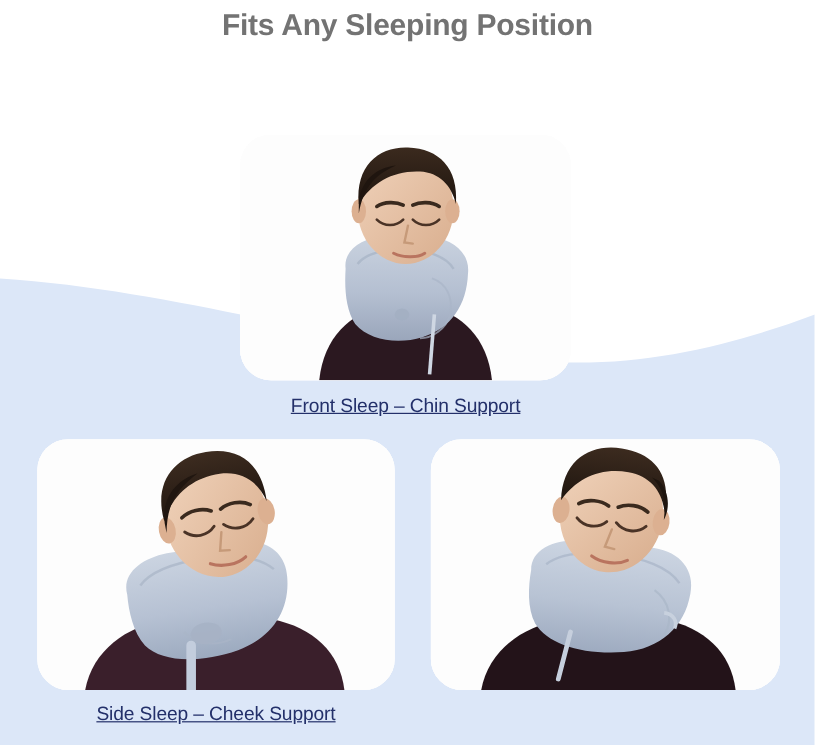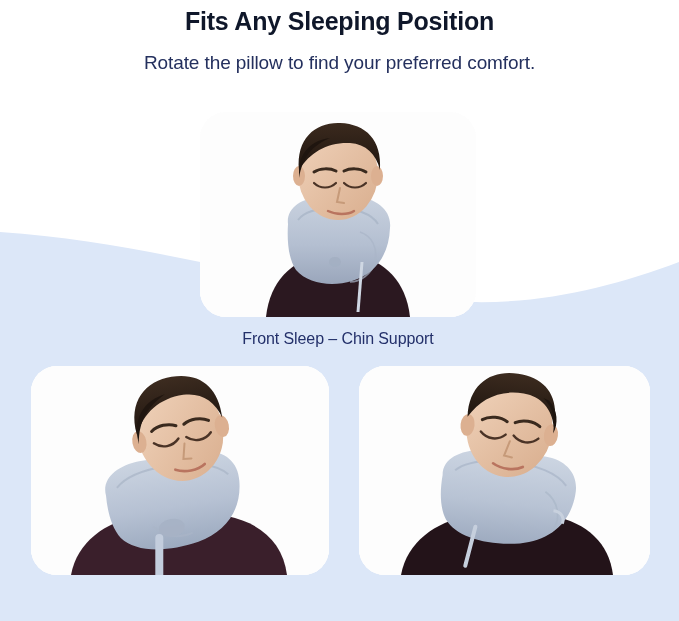--- a/index.html
+++ b/index.html
@@ -41,21 +41,21 @@
     width: 679px;
     z-index: 3;
     text-align: center;
   }
   #page-title {
     margin: 0;
     padding-top: 4px;
     font-size: 25px;
     font-weight: bold;
     letter-spacing: -0.2px;
-    color: #0f172a;
+    color: #737373;
     line-height: 34px;
   }
   #page-subtitle {
     margin: 0;
     padding-top: 12px;
     font-size: 19px;
     font-weight: 400;
     color: #24305e;
     line-height: 26px;
     letter-spacing: -0.1px;
@@ -83,20 +83,21 @@
   
   .caption {
     position: absolute;
     z-index: 3;
     text-align: center;
     font-size: 16px;
     font-weight: 500;
     color: #23306a;
     letter-spacing: -0.1px;
     line-height: 22px;
+    text-decoration: underline;
   }
   #caption-front  { left: 200px; top: 328px; width: 276px; }
   #caption-side   { left: 16px;  top: 585px; width: 328px; }
   #caption-sideft { left: 348px; top: 585px; width: 314px; }
 
   
   .person-svg { display: block; width: 100%; height: 100%; }
 </style>
 </head>
 <body>
@@ -107,21 +108,20 @@
     <rect x="0" y="0" width="679" height="621" fill="#ffffff"></rect>
     <path d="M0,232
              C 90,238 170,256 250,272
              C 330,288 400,300 470,302
              C 545,304 615,286 679,262
              L 679,621 L 0,621 Z" fill="#dce7f8"></path>
   </svg>
 
   <div id="header">
     <h1 id="page-title">Fits Any Sleeping Position</h1>
-    <p id="page-subtitle">Rotate the pillow to find your preferred comfort.</p>
   </div>
 
   <div class="card" id="card-front">
     <div class="photo">
       <svg class="person-svg" viewBox="0 0 276 205" preserveAspectRatio="xMidYMid slice" aria-hidden="true">
         <defs>
           <linearGradient id="pg1" x1="0" y1="0" x2="0" y2="1">
             <stop offset="0%" stop-color="#c9d2df"></stop>
             <stop offset="55%" stop-color="#b4bfd1"></stop>
             <stop offset="100%" stop-color="#9aa6bb"></stop>
@@ -213,20 +213,21 @@
           <path d="M122,60 C129,55 140,55 147,59" stroke="#3a2a1e" stroke-width="3" fill="none" stroke-linecap="round"></path>
           <path d="M155,59 C162,55 173,55 180,60" stroke="#3a2a1e" stroke-width="3" fill="none" stroke-linecap="round"></path>
           <path d="M122,72 C129,79 140,79 147,72" stroke="#4a3326" stroke-width="2.4" fill="none" stroke-linecap="round"></path>
           <path d="M155,72 C162,79 173,79 180,72" stroke="#4a3326" stroke-width="2.4" fill="none" stroke-linecap="round"></path>
           <path d="M152,78 L148,93 L156,94" stroke="#c69a79" stroke-width="2" fill="none" stroke-linecap="round"></path>
           <path d="M138,102 C147,107 160,107 168,102" stroke="#b9745f" stroke-width="2.6" fill="none" stroke-linecap="round"></path>
         </g>
       </svg>
     </div>
   </div>
+  <div class="caption" id="caption-side">Side Sleep – Cheek Support</div>
 
   <div class="card" id="card-sideft">
     <div class="photo">
       <svg class="person-svg" viewBox="0 0 291 209" preserveAspectRatio="xMidYMid slice" aria-hidden="true">
         <defs>
           <linearGradient id="pg3" x1="0" y1="0" x2="0" y2="1">
             <stop offset="0%" stop-color="#ccd5e2"></stop>
             <stop offset="55%" stop-color="#b8c3d4"></stop>
             <stop offset="100%" stop-color="#9eabc0"></stop>
           </linearGradient>

